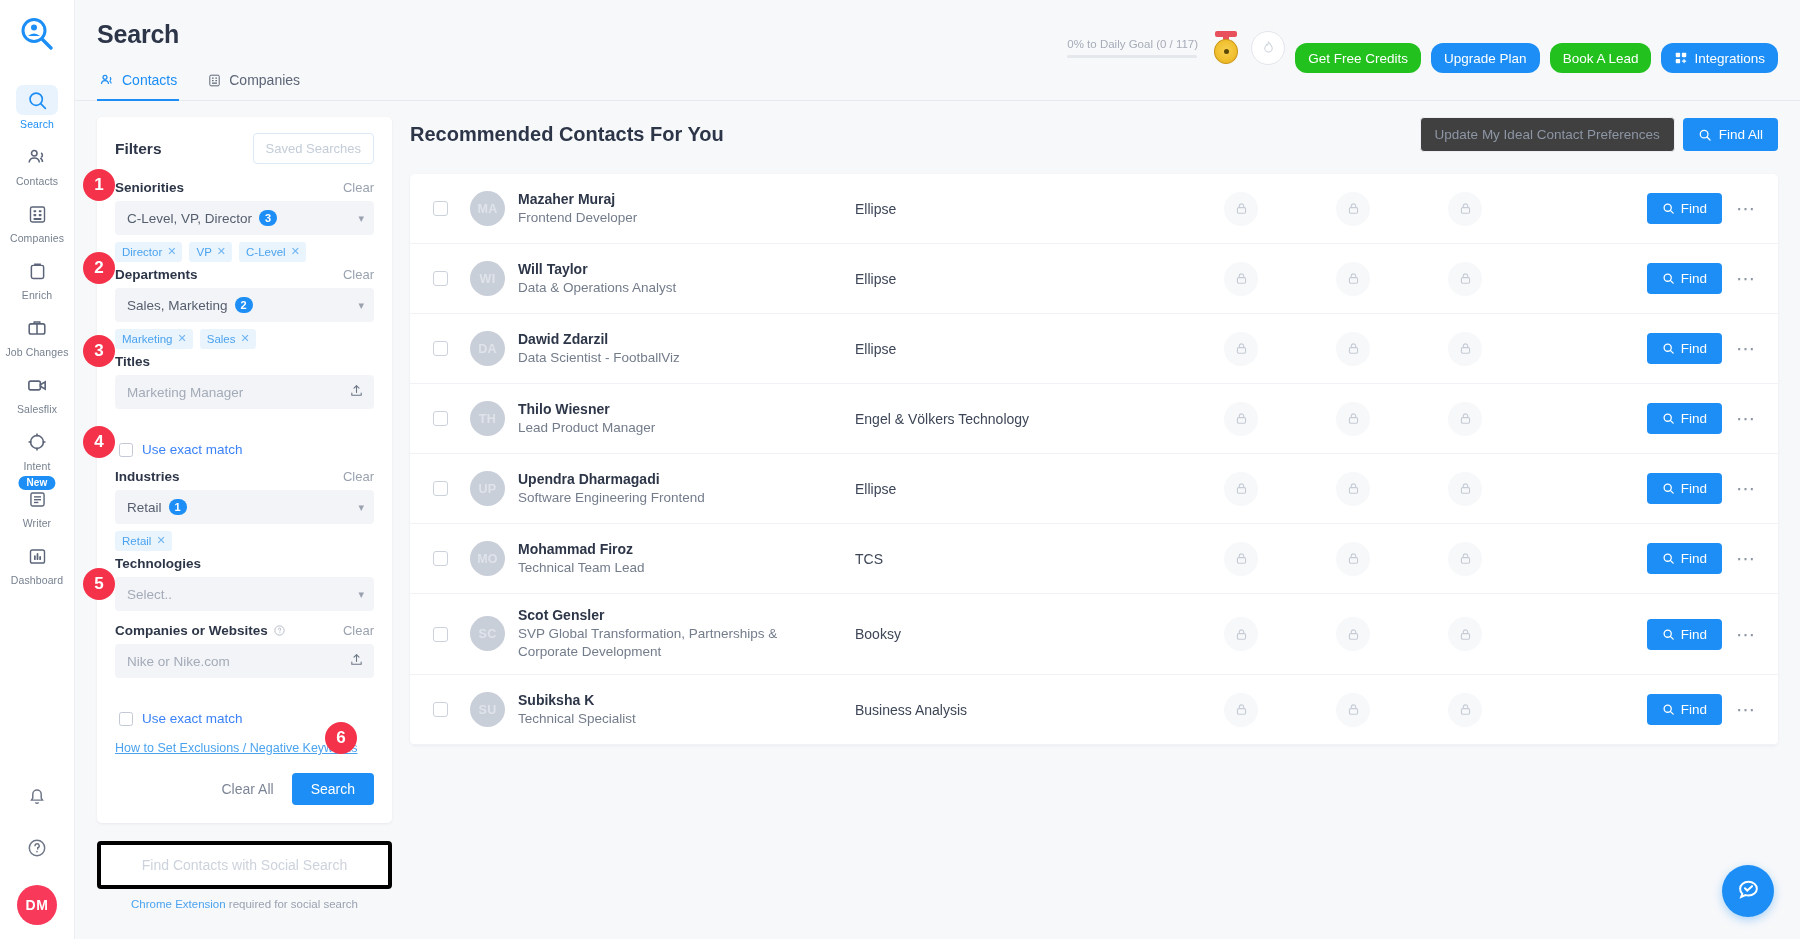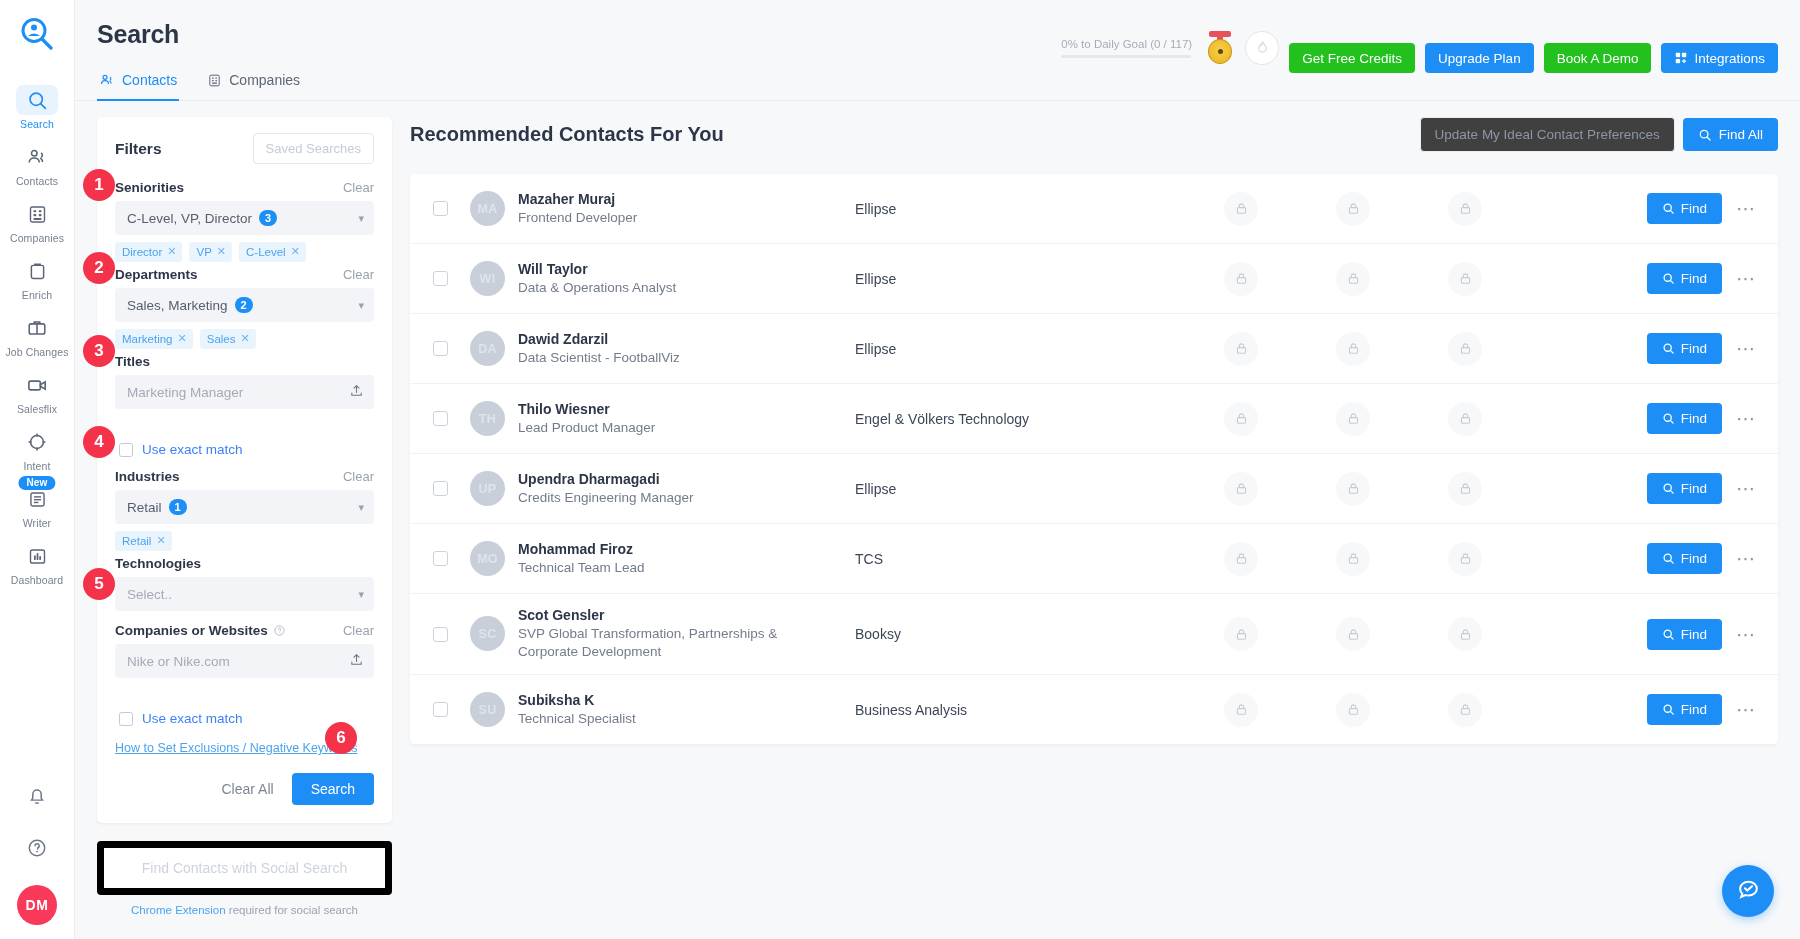--- a/index.html
+++ b/index.html
@@ -63,21 +63,21 @@
     border: 1.5px solid #c99415;
   }
   .medal .dot { position:absolute; top:18px; left:13px; width:5px; height:5px; border-radius:50%; background:#5b4706; }
 
   .flame-circle {
     width: 34px; height: 34px; border-radius: 50%; border: 1px solid #e2e5ea;
     display: flex; align-items: center; justify-content: center; background: #fff;
     color: #cfd4dc;
   }
 
-  .btn { border: none; border-radius: 4px; font-size: 13.5px; color: #fff; cursor: pointer;
+  .btn { border: none; border-radius: 12px; font-size: 13.5px; color: #fff; cursor: pointer;
          height: 30px; padding: 0 13px; display: inline-flex; align-items: center; gap: 6px;
          font-family: "Liberation Sans", sans-serif; white-space: nowrap; margin-top: 20px; }
   .btn-green { background: #22c11e; }
   .btn-blue  { background: #1c8ef5; }
 
   
   .tabs { display: flex; gap: 26px; padding: 0 22px; border-bottom: 1px solid #e6e9ee; }
   .tab { display: flex; align-items: center; gap: 7px; padding: 6px 2px 11px 2px;
          font-size: 14px; color: #5d6677; cursor: pointer; border-bottom: 2.5px solid transparent;
          margin-bottom: -1px; }
@@ -126,21 +126,21 @@
   .chip .x { color: #6fb5f2; font-size: 11px; }
   .cbrow { display: flex; align-items: center; gap: 9px; margin: 9px 0 12px 4px; }
   .cbox { width: 14px; height: 14px; border: 1.3px solid #c3cad5; border-radius: 2.5px; background: #fff; cursor: pointer; }
   .cbrow span { font-size: 13.5px; color: #3b82f6; margin-top: 24px; }
   .excl-link { font-size: 12.5px; color: #4ba3ef; text-decoration: underline; cursor: pointer; display: inline-block; margin: 2px 0 18px 0; }
   .f-actions { display: flex; align-items: center; justify-content: flex-end; gap: 18px; }
   .clear-all { font-size: 14px; color: #7d8697; cursor: pointer; }
   .btn-search { background: #1c8ef5; color: #fff; border: none; border-radius: 4px;
                 font-size: 14px; padding: 8px 19px; cursor: pointer; font-family: "Liberation Sans", sans-serif; }
   .social-btn {
-    margin-top: 18px; border: 7px solid #000000; background: #fff; border-radius: 4px;
+    margin-top: 18px; border: 4px solid #000000; background: #fff; border-radius: 4px;
     color: #cdd3dc; font-size: 14px; text-align: center; padding: 12px 0; cursor: pointer;
   }
   .social-note { text-align: center; font-size: 11.5px; color: #9aa2b0; margin-top: 9px; }
   .social-note b { color: #4ba3ef; font-weight: normal; }
 
   
   .step {
     position: absolute; width: 32px; height: 32px; border-radius: 50%; background: #f4334a;
     color: #fff; font-size: 17px; font-weight: bold; display: flex; align-items: center;
     justify-content: center; z-index: 20;
@@ -346,21 +346,21 @@
         </div>
 
         <div class="flame-circle">
           <svg width="15" height="18" viewBox="0 0 24 24" fill="none" stroke="currentColor" stroke-width="1.7">
             <path d="M12 2.5c3 4 6 6 6 10a6 6 0 0 1-12 0c0-2.4 2-4 3-6 .6 1.6 1.6 2.4 3-4z"></path>
           </svg>
         </div>
 
         <button class="btn btn-green">Get Free Credits</button>
         <button class="btn btn-blue">Upgrade Plan</button>
-        <button class="btn btn-green">Book A Demo</button>
+        <button class="btn btn-green">Book A Lead</button>
         <button class="btn btn-blue">
           <span style="display:inline-flex">
             <svg width="14" height="14" viewBox="0 0 24 24" fill="currentColor">
               <rect x="3" y="3" width="7.5" height="7.5" rx="1.3"></rect>
               <rect x="13.5" y="3" width="7.5" height="7.5" rx="1.3"></rect>
               <rect x="3" y="13.5" width="7.5" height="7.5" rx="1.3"></rect>
               <rect x="16.3" y="13.5" width="2" height="7.5" rx=".8"></rect>
               <rect x="13.5" y="16.3" width="7.5" height="2" rx=".8"></rect>
             </svg>
           </span>
@@ -779,21 +779,21 @@
           </div>
 
           <div class="trow tbody-row">
             <div class="cell c-check">
                 <span class="rcbox"></span>
               </div>
             <div class="cell c-contact">
               <span class="av">UP</span>
               <span>
                 <span class="pname" style="display:block">Upendra Dharmagadi</span>
-                <span class="prole" style="display:block">Credits Engineering Manager</span>
+                <span class="prole" style="display:block">Software Engineering Frontend</span>
               </span>
             </div>
             <div class="cell c-company">Ellipse</div>
             <div class="cell c-email">
                 <span class="lock-wrap">
                   <svg width="15" height="15" viewBox="0 0 24 24" fill="none" stroke="currentColor" stroke-width="1.8">
                     <rect x="5.5" y="10.5" width="13" height="9" rx="2"></rect>
                     <path d="M8.5 10.5V8a3.5 3.5 0 0 1 7 0v2.5"></path>
                   </svg>
                 </span>

